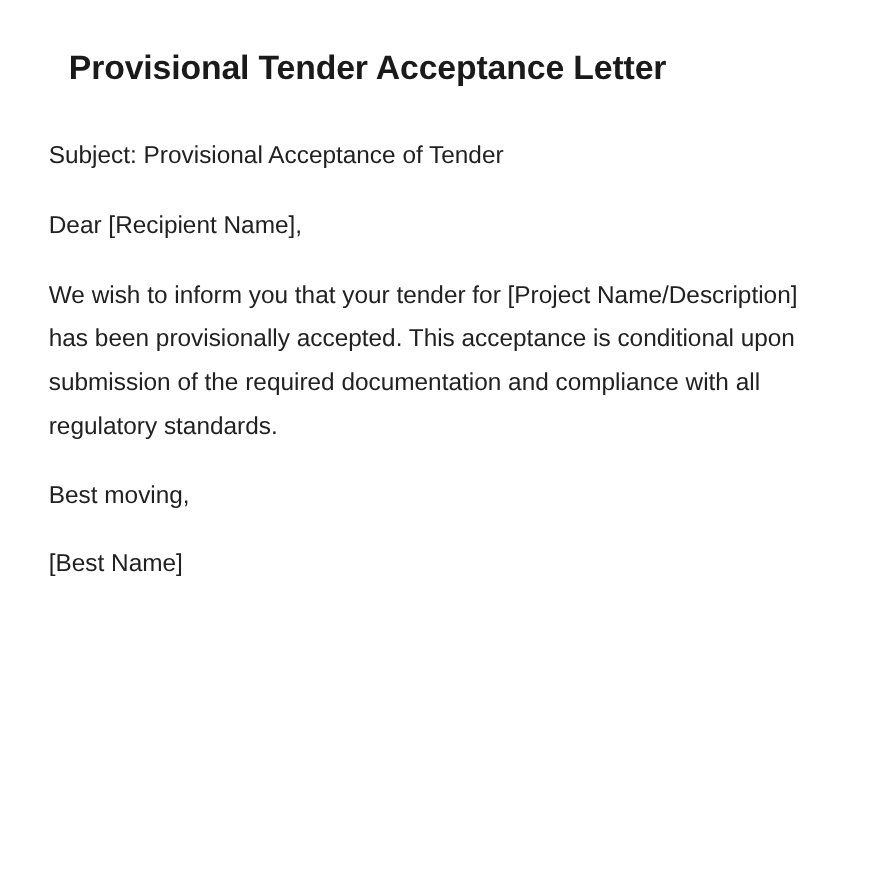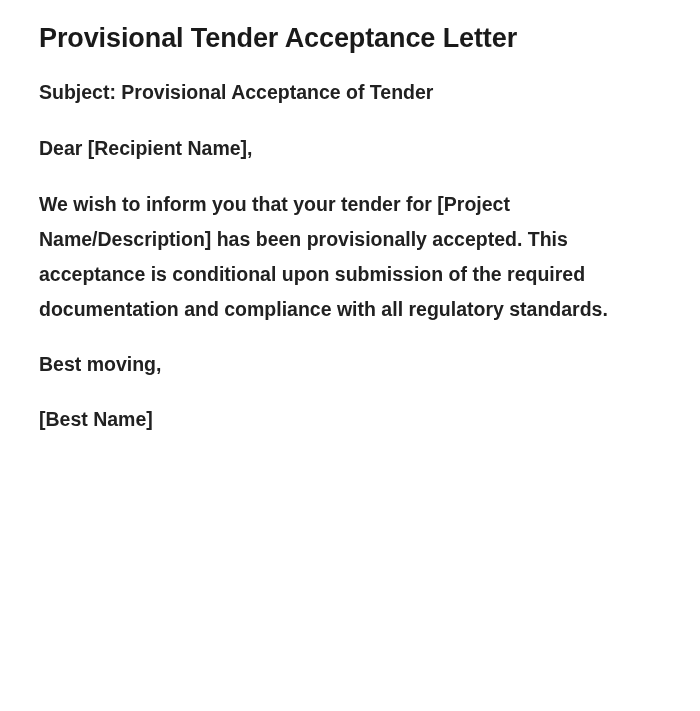--- a/index.html
+++ b/index.html
@@ -31,28 +31,28 @@
     width: 700px;
     padding: 0 55px 0 39px;
   }
 
   .doc-title {
     font-size: 27px;
     line-height: 33px;
     font-weight: bold;
     letter-spacing: -0.1px;
     color: #1a1a1a;
-    margin: 0;
+    margin: 16px;
     padding-top: 22px;
   }
 
   .doc-para {
     font-size: 19.5px;
     line-height: 35px;
-    font-weight: bold;
+    font-weight: normal;
     color: #212121;
     margin: 0;
     padding-top: 21px;
     max-width: 608px;
     white-space: pre-wrap;
   }
 
   .doc-para.subject-line {
     padding-top: 20px;
   }

